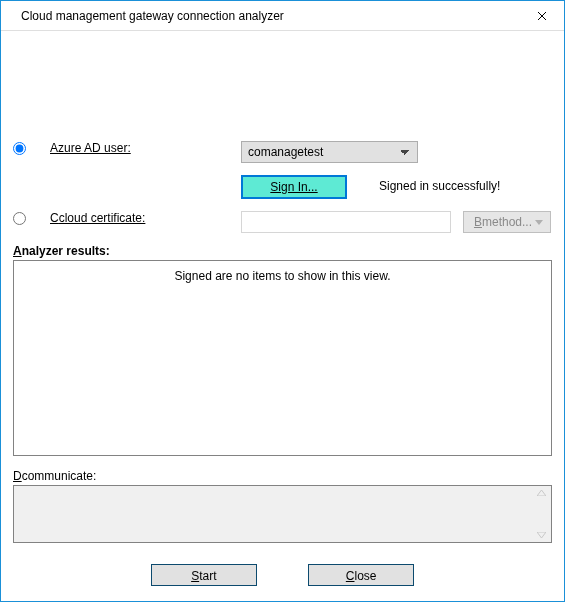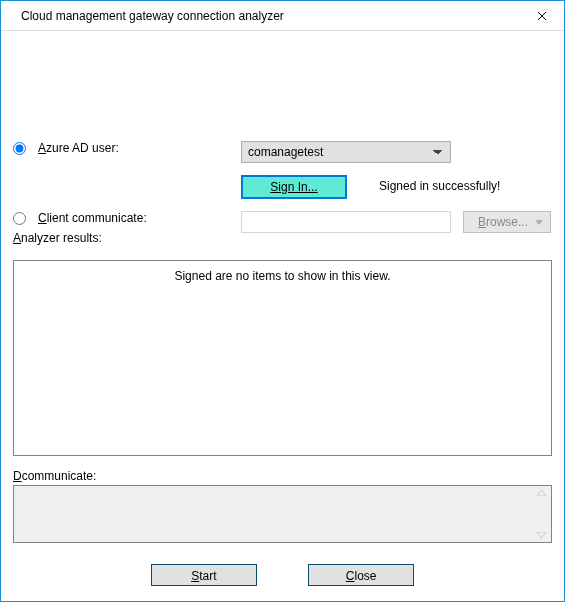--- a/index.html
+++ b/index.html
@@ -30,24 +30,24 @@
     cursor:default;
   }
   .content {
     position:absolute; left:12px; right:12px; top:30px; bottom:0;
   }
   .instructions {
     margin-top:10px;
     line-height:1.35;
   }
   .row { position:absolute; left:0; right:0; }
-  .radio-row label { display:flex; align-items:flex-end; gap:12px; }
+  .radio-row label { display:flex; align-items:flex-end; gap:24px;text-decoration:underline; }
   input[type=radio] { width:13px; height:13px; margin:0; }
   .combo {
-    height:22px; width:210px;
+    height:22px; width:177px;
     border:1px solid #adadad;
     background:#e1e1e1;
     padding:0 6px;
     font:inherit;
     -webkit-appearance:none; appearance:none;
     background-image: linear-gradient(45deg, transparent 50%, #444 50%),
                       linear-gradient(-45deg, transparent 50%, #444 50%);
     background-position: right 12px center, right 7px center;
     background-size: 5px 5px, 5px 5px;
     background-repeat:no-repeat;
@@ -146,29 +146,29 @@
   <div class="row" style="top:144px;">
     <button class="signin-btn" style="position:absolute;left:228px;">
       <span class="label-u">Sign In...</span>
     </button>
     <span class="status-text" style="position:absolute;left:338px;top:4px;">Signed in successfully!</span>
   </div>
 
   <div class="row radio-row" style="top:180px;">
     <label style="position:absolute;left:0;">
       <input type="radio" name="auth" style="">
-      <span><span class="label-u">C</span><span>lient communicate:</span></span>
+      <span><span class="label-u">C</span><span>cloud certificate:</span></span>
     </label>
     <input type="text" class="textfield" style="position: absolute; left: 228px;" value="">
     <button class="browse-btn" disabled="" style="position:absolute;left:450px;">
-      <span class="label-u">B</span><span>rowse...</span>
+      <span class="label-u">B</span><span>method...</span>
     </button>
   </div>
 
-  <div class="section-label" style="top:200px;">
+  <div class="section-label" style="top:213px;font-weight:bold;">
     <span class="label-u">A</span><span>nalyzer results:</span>
   </div>
 
   <div class="results-box" style="top:229px;height:196px;">
     <span>Signed are no items to show in this view.</span>
   </div>
 
   <div class="section-label" style="top:438px;">
     <span class="label-u">D</span><span>communicate:</span>
   </div>

